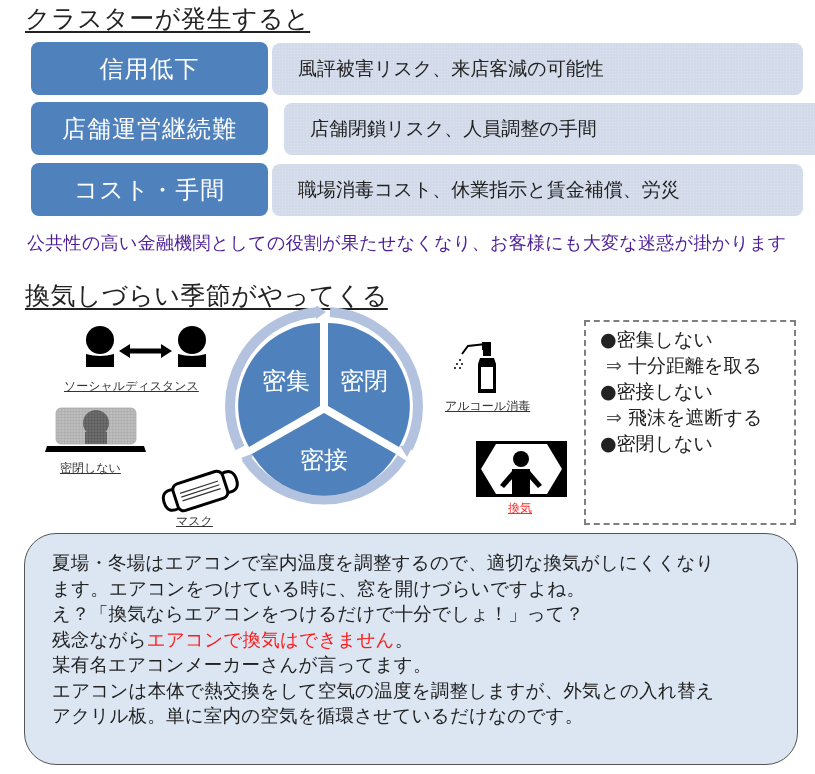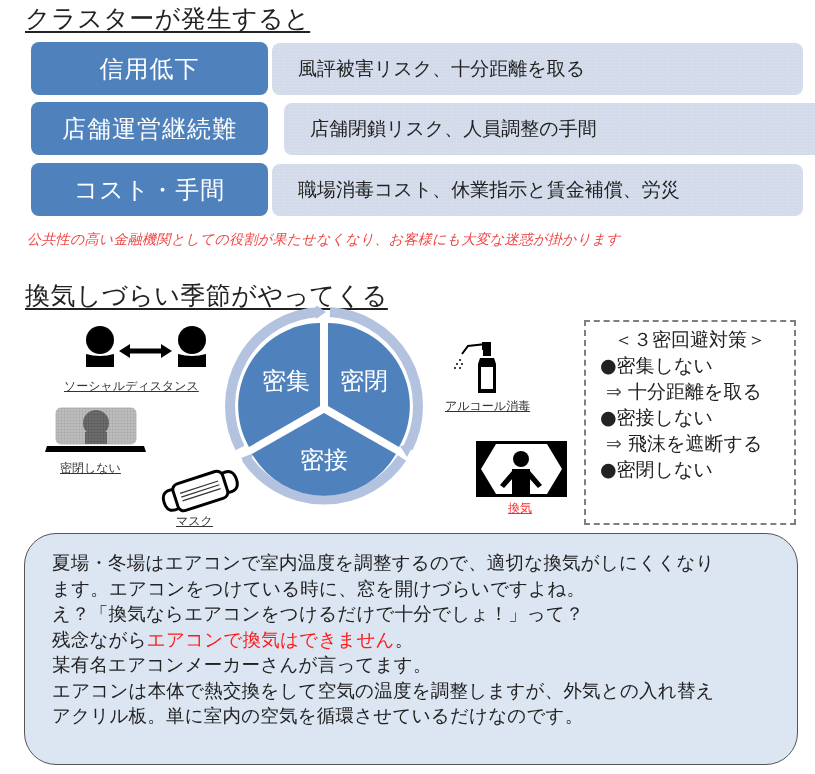--- a/index.html
+++ b/index.html
@@ -10,40 +10,40 @@
                    text-decoration-thickness: 1.5px; text-underline-offset: 4px;
                    letter-spacing: 0.5px; white-space: nowrap; }
   .row-label { background: #4f81bd; color: #fff; border-radius: 8px;
                display: flex; align-items: center; justify-content: center;
                font-size: 24px; letter-spacing: 1px; }
   .row-content { background-color: #d3dbea; border-radius: 8px;
                  background-image: radial-gradient(rgba(255,255,255,0.25) 0.6px, transparent 0.7px);
                  background-size: 3px 3px;
                  display: flex; align-items: center; padding-left: 26px; box-sizing: border-box;
                  font-size: 19px; color: #222; }
-  .note { font-size: 14px; font-style: italic; color: #ef4444; white-space: nowrap; letter-spacing: 0.3px; }
+  .note { font-size: 18px; color: #4c1d95; white-space: nowrap; letter-spacing: 0.3px; }
   .icon-caption { font-size: 12px; color: #333; white-space: nowrap; text-align: center; text-decoration: underline; }
   .caption-red { color: #ff2a2a; }
   .policy-box { border: 2px dashed #7f7f7f; box-sizing: border-box; padding: 4px 0 0 14px; }
   .policy-line { font-size: 19px; line-height: 26px; white-space: nowrap; color: #222; }
   .policy-title { text-align: center; padding-right: 14px; }
   .arrow-prefix { color: #555; }
   .red { color: #ff1a1a; }
   .info-box { background: #dce6f2; border: 1.5px solid #555; border-radius: 32px;
               box-sizing: border-box; padding: 16px 0 0 27px; }
   .info-line { font-size: 18.5px; line-height: 25.5px; white-space: nowrap; color: #222; letter-spacing: 0.2px; }
   svg text { font-family: "DejaVu Sans", "Liberation Sans", sans-serif; }
 </style>
 </head>
 <body>
 
 <div class="abs section-title" style="left:25px; top:2px;">クラスターが発生すると</div>
 
 <div class="abs row-label" style="left:31px; top:42px; width:237px; height:53px;">信用低下</div>
-<div class="abs row-content" style="left:272px; top:43px; width:531px; height:52px;">風評被害リスク、十分距離を取る</div>
+<div class="abs row-content" style="left:272px; top:43px; width:531px; height:52px;">風評被害リスク、来店客減の可能性</div>
 
 <div class="abs row-label" style="left:31px; top:102px; width:237px; height:53px;">店舗運営継続難</div>
 <div class="abs row-content" style="left:284px; top:103px; width:641px; height:52px;">店舗閉鎖リスク、人員調整の手間</div>
 
 <div class="abs row-label" style="left:31px; top:163px; width:237px; height:53px;">コスト・手間</div>
 <div class="abs row-content" style="left:272px; top:164px; width:531px; height:52px;">職場消毒コスト、休業指示と賃金補償、労災</div>
 
 <div class="abs note" style="left:27px; top:231px;">公共性の高い金融機関としての役割が果たせなくなり、お客様にも大変な迷惑が掛かります</div>
 
 <div class="abs section-title" style="left:25px; top:279px;">換気しづらい季節がやってくる</div>
@@ -123,21 +123,20 @@
   <rect x="0" y="0" width="91" height="56" fill="#000"></rect>
   <path d="M20 3 L71 3 L86 28 L71 53 L20 53 L5 28 Z" fill="#fff"></path>
   <circle cx="45" cy="18" r="8" fill="#000"></circle>
   <path d="M36 28 L54 28 L54 53 L36 53 Z" fill="#000"></path>
   <path d="M36 30 L24 44 L28 47 L38 36" fill="#000"></path>
   <path d="M54 30 L66 44 L62 47 L52 36" fill="#000"></path>
 </svg>
 <div class="abs icon-caption caption-red" style="left:508px; top:500px;">換気</div>
 
 <div class="abs policy-box" style="left:584px; top:320px; width:212px; height:205px;">
-  <div class="policy-line policy-title">＜３密回避対策＞</div>
 
   <div class="policy-line">
     <span>●</span><span>密集しない</span>
   </div>
   <div class="policy-line">
     &nbsp;<span class="arrow-prefix">⇒</span>
     <span>十分距離を取る</span>
   </div>
 
   <div class="policy-line">

